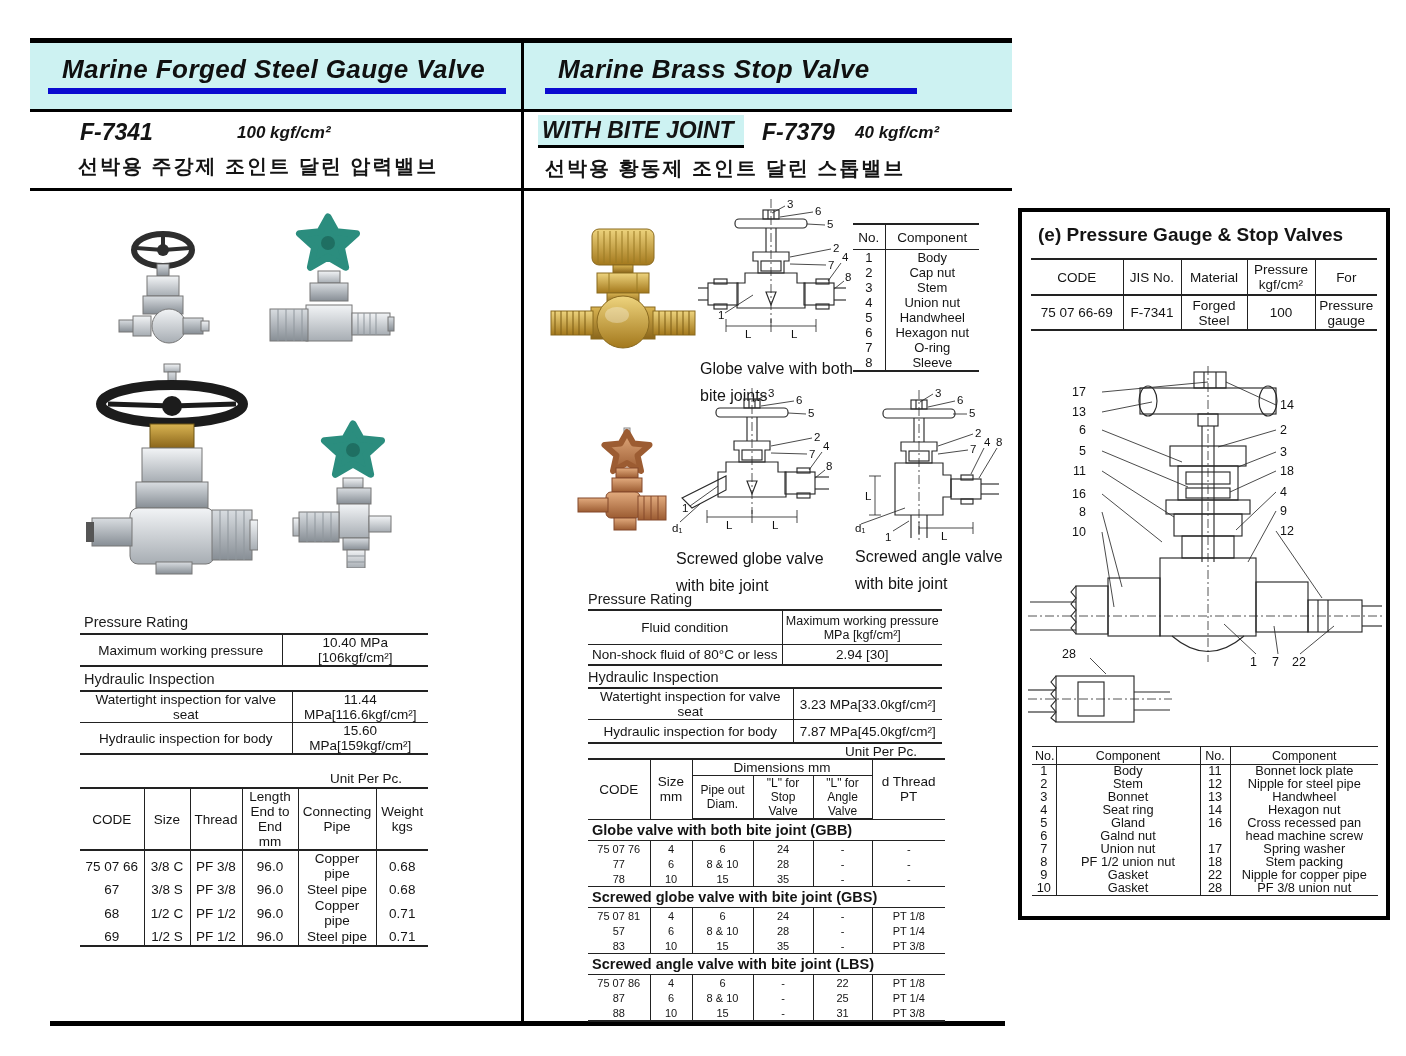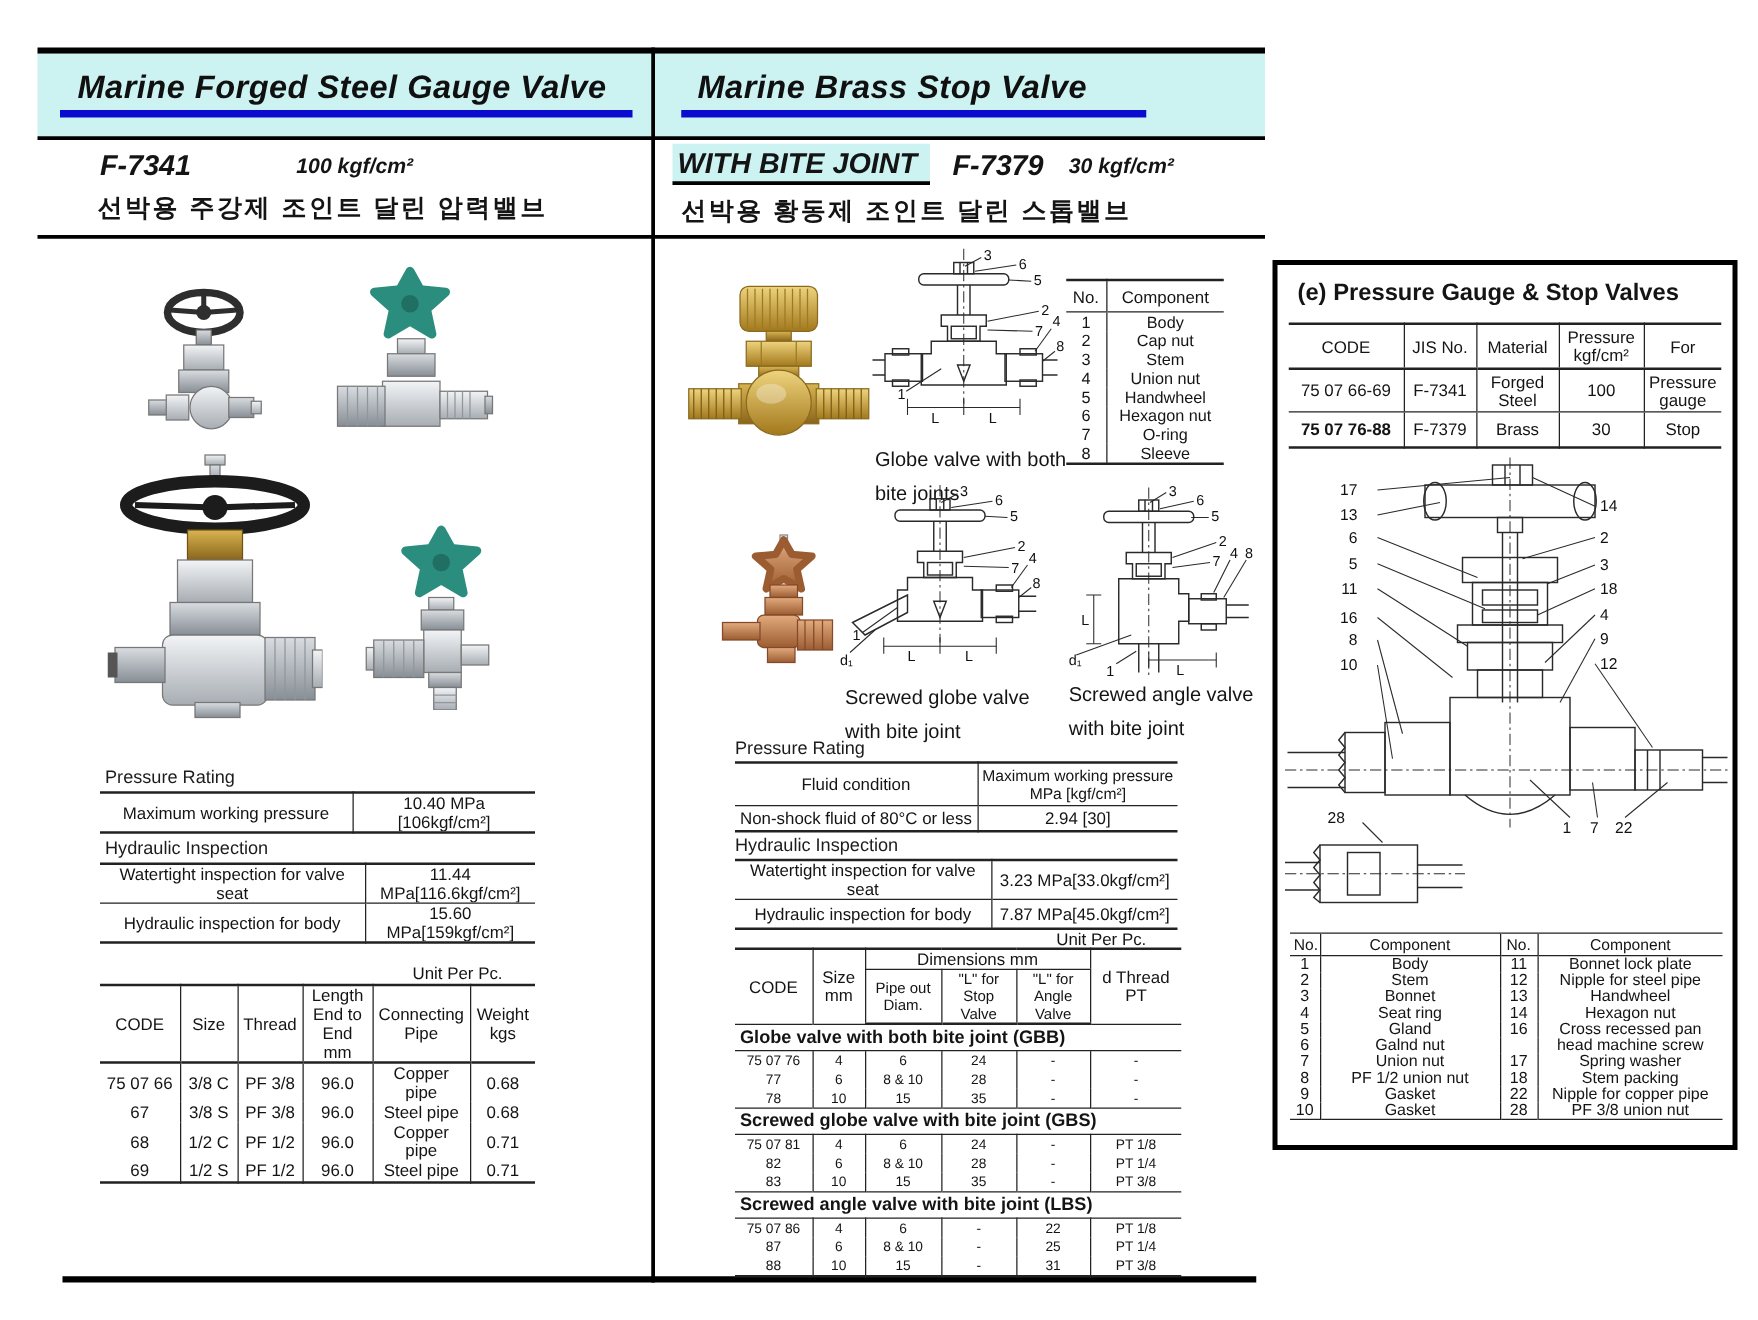--- a/index.html
+++ b/index.html
@@ -106,21 +106,21 @@
   <div class="blue-rule" style="left:48px;top:88px;width:458px"></div>
   <div class="title" style="left:558px;top:54px">Marine Brass Stop Valve</div>
   <div class="blue-rule" style="left:545px;top:88px;width:372px"></div>
 
   <div class="model" style="left:80px;top:119px">F-7341</div>
   <div class="pmark" style="left:237px;top:123px">100 kgf/cm²</div>
   <div class="kr" style="left:78px;top:153px">선박용 주강제 조인트 달린 압력밸브</div>
 
   <div class="badge" style="left:538px;top:115px">WITH BITE JOINT</div>
   <div class="model" style="left:762px;top:119px">F-7379</div>
-  <div class="pmark" style="left:855px;top:123px">30 kgf/cm²</div>
+  <div class="pmark" style="left:855px;top:123px">40 kgf/cm²</div>
   <div class="kr" style="left:545px;top:155px">선박용 황동제 조인트 달린 스톱밸브</div>
 
   <svg class="abs" style="left:113px;top:224px" width="98" height="128" viewBox="0 0 98 128">
     <ellipse cx="50" cy="26" rx="29" ry="16" fill="none" stroke="#2e2e2e" stroke-width="6"></ellipse>
     <line x1="50" y1="26" x2="23" y2="24" stroke="#2e2e2e" stroke-width="4"></line>
     <line x1="50" y1="26" x2="77" y2="24" stroke="#2e2e2e" stroke-width="4"></line>
     <line x1="50" y1="26" x2="50" y2="11" stroke="#2e2e2e" stroke-width="4"></line>
     <circle cx="50" cy="26" r="6" fill="#2e2e2e"></circle>
     <rect x="44" y="40" width="12" height="12" fill="url(#gSteelD)" stroke="#6e6e6e"></rect>
     <rect x="34" y="52" width="32" height="20" fill="url(#gSteel)" stroke="#777"></rect>
@@ -649,21 +649,21 @@
         </tr>
       <tr>
           <td class="code">75 07 81</td>
           <td class="bl">4</td>
           <td class="bl">6</td>
           <td class="bl">24</td>
           <td class="bl">-</td>
           <td class="bl">PT 1/8</td>
         </tr>
       <tr>
-          <td class="code">82</td>
+          <td class="code">57</td>
           <td class="bl">6</td>
           <td class="bl">8 &amp; 10</td>
           <td class="bl">28</td>
           <td class="bl">-</td>
           <td class="bl">PT 1/4</td>
         </tr>
       <tr>
           <td class="code">83</td>
           <td class="bl">10</td>
           <td class="bl">15</td>
@@ -726,27 +726,20 @@
         </thead>
       <tbody>
         <tr class="r1">
           <td style="font-weight:400">75 07 66-69</td>
           <td class="bl">F-7341</td>
           <td class="pre bl">Forged
 Steel</td>
           <td class="bl">100</td>
           <td class="pre bl">Pressure
 gauge</td>
-        </tr>
-        <tr class="r2">
-          <td style="font-weight:700">75 07 76-88</td>
-          <td class="bl">F-7379</td>
-          <td class="bl">Brass</td>
-          <td class="bl">30</td>
-          <td class="bl">Stop</td>
         </tr>
       </tbody>
     </table>
 
     <svg class="abs" style="left:0;top:150px" width="364" height="380" viewBox="0 0 364 380">
       <line class="cl" x1="186" y1="4" x2="186" y2="300"></line>
       <line class="cl" x1="6" y1="254" x2="360" y2="254"></line>
       <line class="cl" x1="6" y1="337" x2="150" y2="337"></line>
       <g class="ln">
         <rect x="172" y="10" width="32" height="16"></rect>

